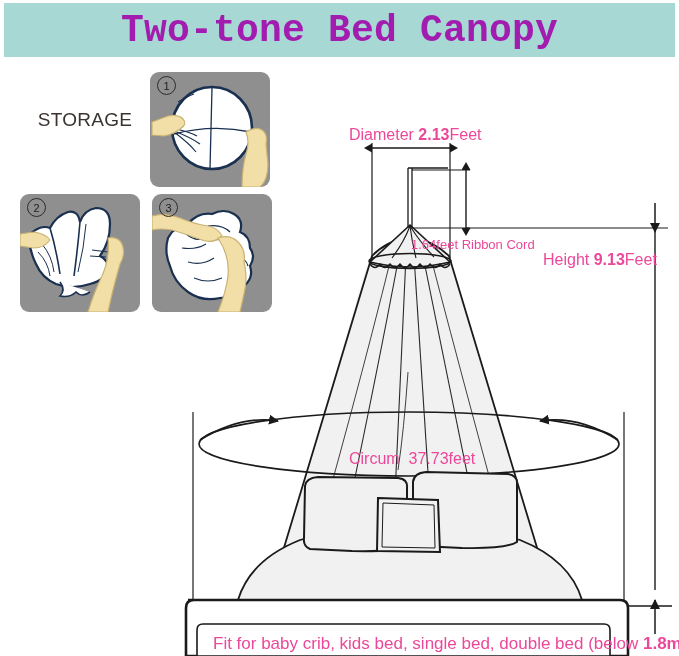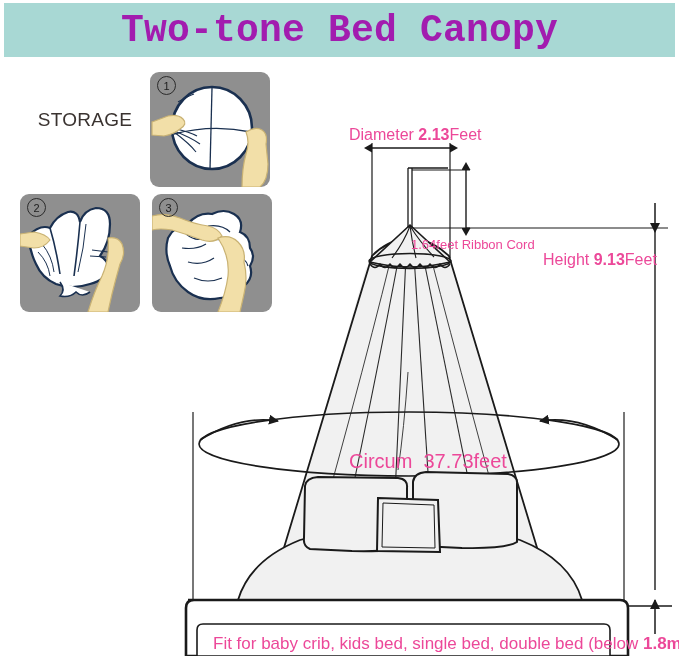--- a/index.html
+++ b/index.html
@@ -31,21 +31,21 @@
   #canopy-svg{position:absolute;left:0;top:0;width:679px;height:656px;}
 
   
   .ann{position:absolute;white-space:nowrap;color:#ec4899;
        font-family:"Liberation Sans",sans-serif;}
   .ann .v{font-weight:bold;}
 
   #ann-diameter{left:349px;top:126px;font-size:16px;}
   #ann-ribbon{left:411px;top:197px;font-size:13px;margin-top:40px;}
   #ann-height{left:543px;top:203px;font-size:16px;margin-top:48px;}
-  #ann-circum{left:349px;top:450px;font-size:20px;}
+  #ann-circum{left:349px;top:450px;font-size:16px;}
   #ann-fit{left:213px;top:634px;font-size:17px;}
 </style>
 </head>
 <body>
 
 <div class="header-bar">
   <div class="header-title">Two-tone Bed Canopy</div>
 </div>
 
 <div class="storage-label">

